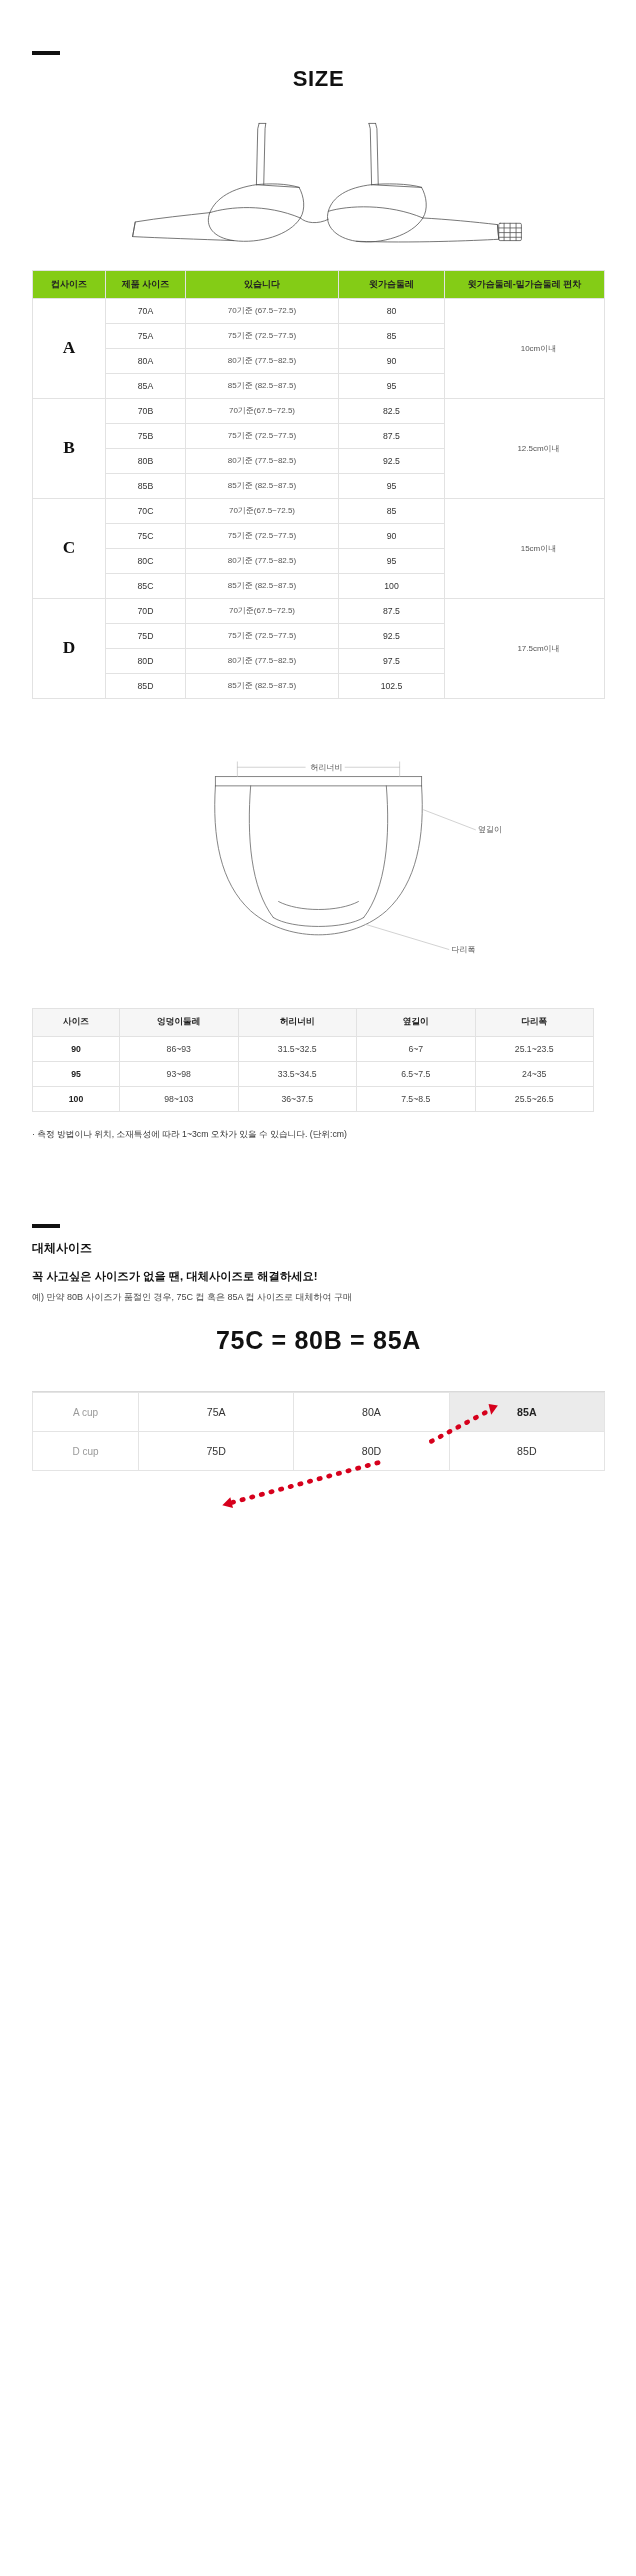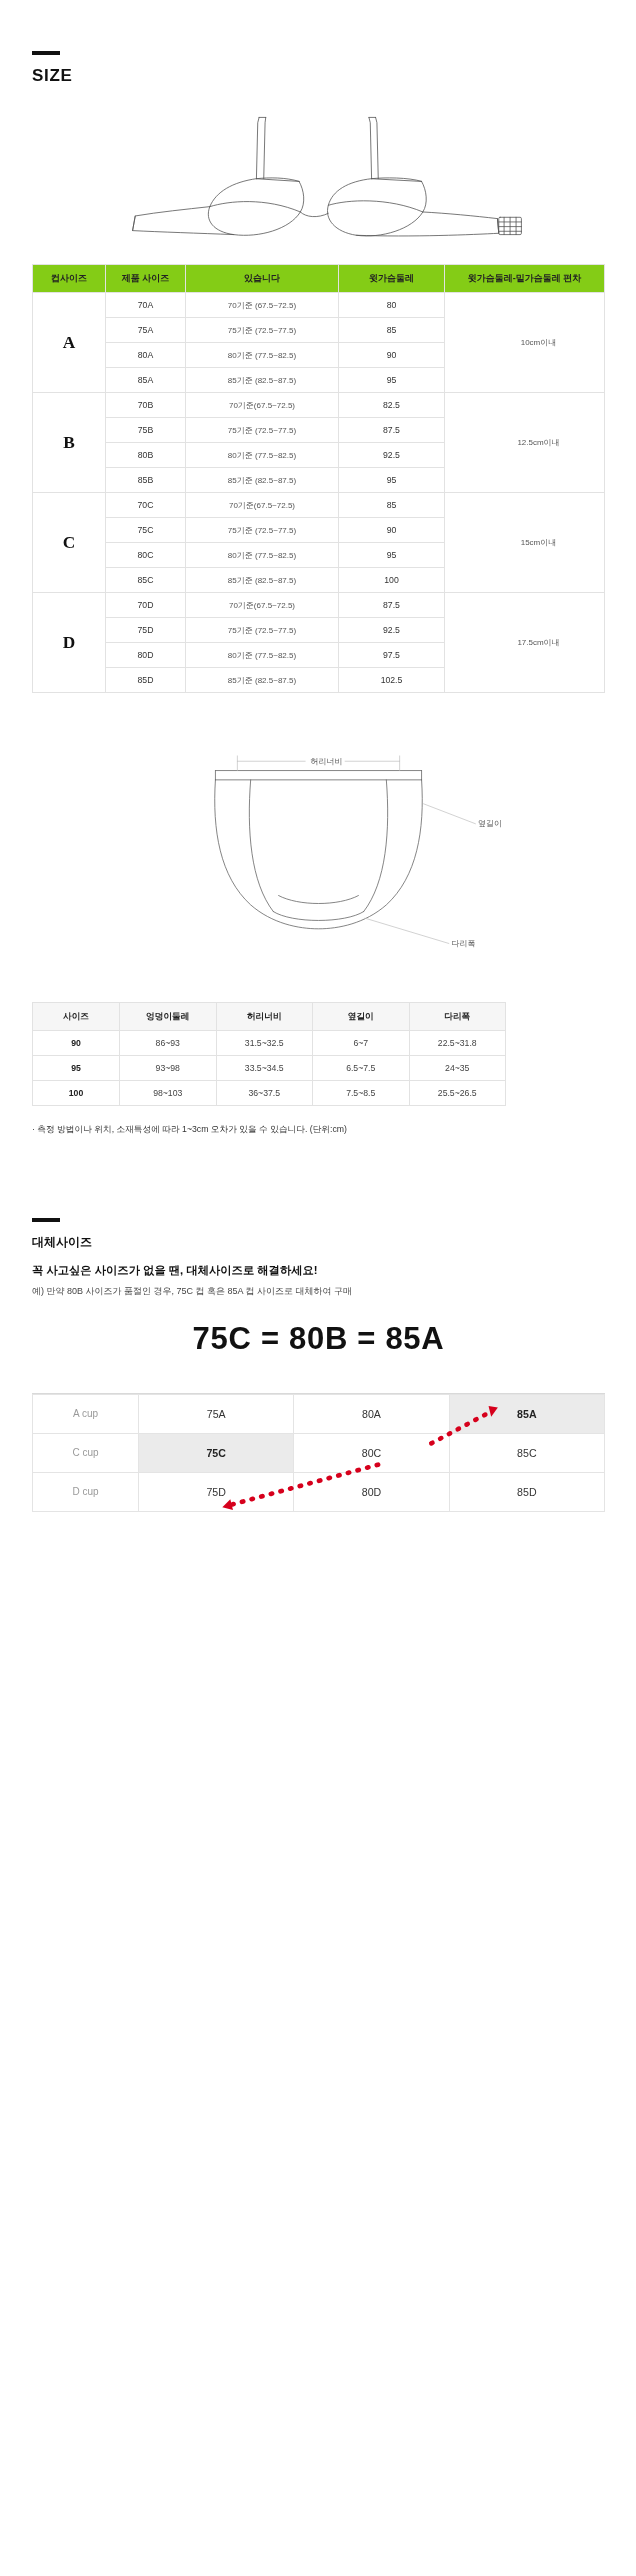--- a/index.html
+++ b/index.html
@@ -12,22 +12,22 @@
     -webkit-font-smoothing: antialiased;
   }
   .page { width: 637px; margin: 0 auto; position: relative; }
 
   
   .sec-head { padding: 0 32px; }
   .sec-rule {
     width: 28px; height: 4px; background: #111; margin-top: 51px; margin-bottom: 12px;
   }
   .sec-title {
-    font-size: 17px; font-weight: 700; letter-spacing: 0.7px; color: #111;
-    margin: 0 0 6.7px 0; line-height: 1.1;
+    font-size: 22px; font-weight: 700; letter-spacing: 0.7px; color: #111;
+    margin: 0 0 6.7px 0; line-height: 1.1; text-align: center;
   }
 
   
   .illus-wrap { width: 637px; display: flex; justify-content: center; }
   .bra-illus { margin-top: 20px; margin-bottom: 12px; }
   .panty-illus { margin-top: 31px; margin-bottom: 12px; }
 
   
   .tbl-wrap { padding: 0 32px; }
   table.size-table {
@@ -43,41 +43,41 @@
   }
   table.size-table td.cupcell {
     font-size: 17.3px; font-weight: 700; font-family: "Liberation Serif", serif; color: #111;
   }
   table.size-table td.small { font-size: 8px; color: #555; padding-left: 28px; }
   table.size-table td.paren { font-size: 8px; color: #555; }
   .cup-sep td { border-top: 0.7px solid #cfcfcf; }
 
   
   table.panty-table {
-    width: 474px; border-collapse: collapse; font-size: 8.7px; color: #444;
+    width: 562px; border-collapse: collapse; font-size: 8.7px; color: #444;
     table-layout: fixed;
   }
   table.panty-table th, table.panty-table td {
     border: 0.7px solid #e2e2e2; text-align: center; padding: 0; height: 25px; font-weight: normal;
   }
   table.panty-table thead th { background: #f6f6f6; font-weight: 700; color: #222; height: 28px; }
   table.panty-table td.first { font-weight: 700; color: #222; }
 
   
   .notes { padding: 14.6px 32px 0 32px; font-size: 8.7px; color: #333; line-height: 2.0; }
   .notes .strong { font-weight: 700; color: #111; }
 
   
   .alt-sec { padding: 0 32px; }
   .alt-rule { width: 28px; height: 4px; background: #111; margin-top: 80px; margin-bottom: 12px; }
   .alt-title { font-size: 12px; font-weight: 700; color: #111; margin: 0 0 12px 0; }
   .alt-lead { font-size: 11.3px; font-weight: 700; color: #111; margin: 0 0 6.7px 0; }
   .alt-sub { font-size: 9px; color: #444; margin: 0 0 22.6px 0; }
   .alt-formula {
-    font-size: 31px; font-weight: 700; color: #111; text-align: center;
+    font-size: 25px; font-weight: 700; color: #111; text-align: center;
     letter-spacing: 0.7px; margin: 4px 0 22.6px 0; font-family: "Liberation Sans", sans-serif;
   }
 
   
   .alt-table-wrap { padding: 0 32px; }
   table.alt-table {
     width: 573px; border-collapse: collapse; table-layout: fixed; font-size: 10.6px;
   }
   table.alt-table td {
     border: 0.7px solid #e4e4e4; height: 39px; text-align: center; vertical-align: middle;
@@ -288,21 +288,21 @@
           <th>옆길이</th>
           <th>다리폭</th>
         </tr>
       </thead>
       <tbody>
         <tr>
           <td class="first">90</td>
           <td>86~93</td>
           <td>31.5~32.5</td>
           <td>6~7</td>
-          <td>22.5~31.8</td>
+          <td>25.1~23.5</td>
         </tr>
         <tr>
           <td class="first">95</td>
           <td>93~98</td>
           <td>33.5~34.5</td>
           <td>6.5~7.5</td>
           <td>24~35</td>
         </tr>
         <tr>
           <td class="first">100</td>
@@ -331,26 +331,20 @@
     <div class="alt-top-rule"></div>
     <table class="alt-table">
       <tbody>
         <tr>
           <td class="rowlab" style="width:106px">A cup</td>
           <td>75A</td>
           <td>80A</td>
           <td class="hl-gray">85A</td>
         </tr>
         <tr>
-          <td class="rowlab">C cup</td>
-          <td class="hl-gray">75C</td>
-          <td>80C</td>
-          <td>85C</td>
-        </tr>
-        <tr>
           <td class="rowlab">D cup</td>
           <td>75D</td>
           <td>80D</td>
           <td>85D</td>
         </tr>
       </tbody>
     </table>
 
     <svg class="dots" width="573" height="160" viewBox="0 0 861 240" style="left:32px; top:1.3px;">
       <g stroke="#d6001c" stroke-width="7" stroke-linecap="round" stroke-dasharray="2 13" fill="none">

